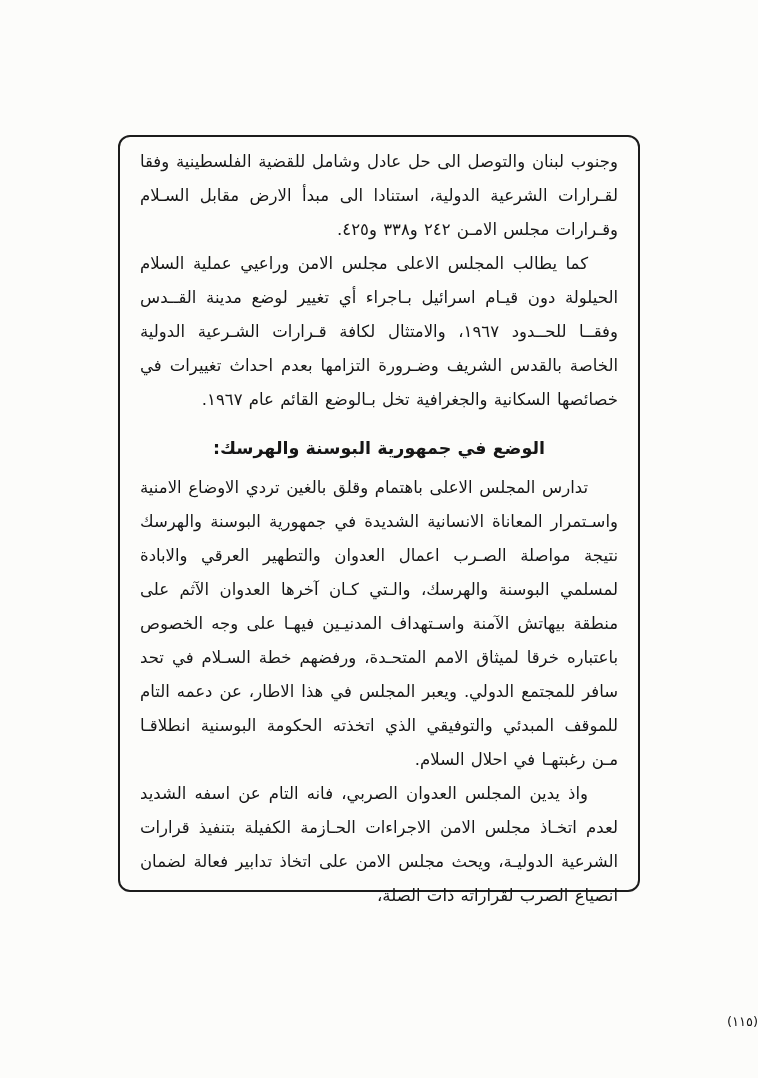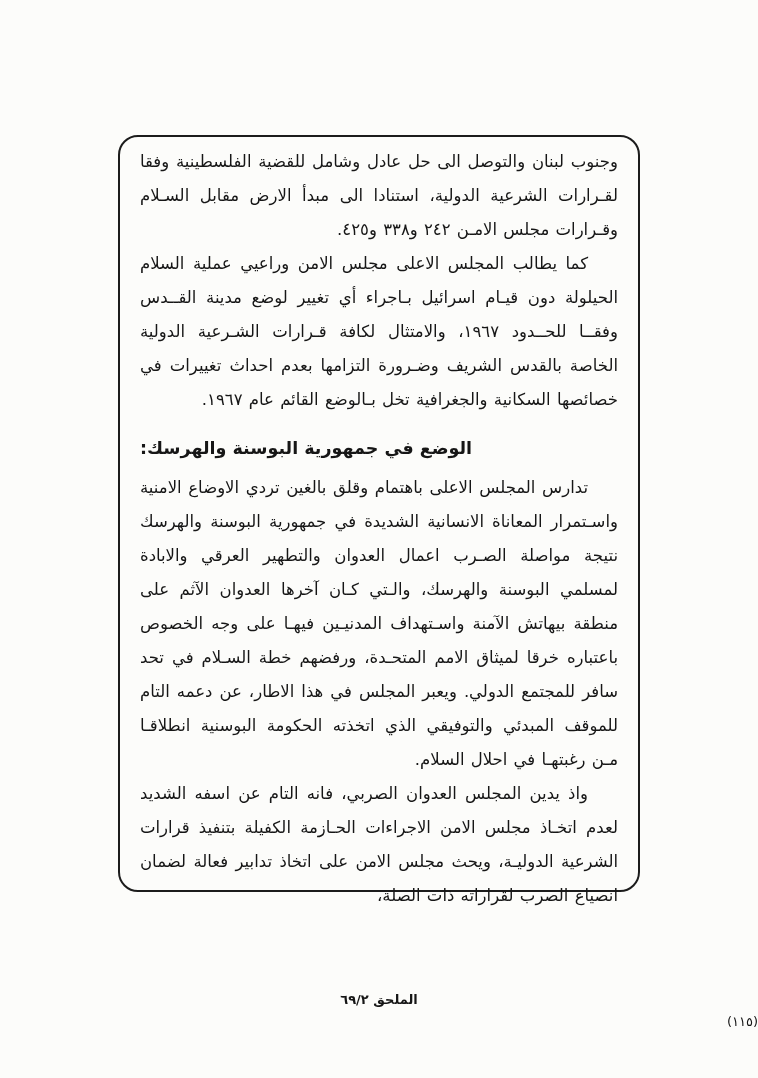--- a/index.html
+++ b/index.html
@@ -18,42 +18,42 @@
     color: #161616;
   }
   .frame {
     position: absolute;
     top: 135px;
     left: 118px;
     width: 522px;
     height: 757px;
     box-sizing: border-box;
     border: 2px solid #1c1c1c;
-    border-radius: 20px;
+    border-radius: 12px;
     padding: 8px 20px 8px 20px;
     direction: rtl;
     background: #fcfcfa;
   }
   .para {
     margin: 0;
     direction: rtl;
     text-align: justify;
     font-size: 16.5px;
     line-height: 34px;
     letter-spacing: 0;
     word-spacing: 1px;
     text-indent: 30px;
   }
   .para.no-indent {
     text-indent: 0;
   }
   .section-heading {
     margin: 14px 0 6px 0;
     direction: rtl;
-    text-align: left;
+    text-align: center;
     font-size: 17.5px;
     font-weight: bold;
     line-height: 34px;
   }
   .footer-annex {
     position: absolute;
     top: 991px;
     left: 0;
     width: 100%;
     text-align: center;
@@ -81,17 +81,16 @@
   <div class="frame">
     <p class="para no-indent">وجنوب لبنان والتوصل الى حل عادل وشامل للقضية الفلسطينية وفقا لقـرارات الشرعية الدولية، استنادا الى مبدأ الارض مقابل السـلام وقـرارات مجلس الامـن ٢٤٢ و٣٣٨ و٤٢٥.</p>
     <p class="para">كما يطالب المجلس الاعلى مجلس الامن وراعيي عملية السلام الحيلولة دون قيـام اسرائيل بـاجراء أي تغيير لوضع مدينة القــدس وفقــا للحــدود ١٩٦٧، والامتثال لكافة قـرارات الشـرعية الدولية الخاصة بالقدس الشريف وضـرورة التزامها بعدم احداث تغييرات في خصائصها السكانية والجغرافية تخل بـالوضع القائم عام ١٩٦٧.</p>
 
     <h2 class="section-heading">الوضع في جمهورية البوسنة والهرسك:</h2>
 
     <p class="para">تدارس المجلس الاعلى باهتمام وقلق بالغين تردي الاوضاع الامنية واسـتمرار المعاناة الانسانية الشديدة في جمهورية البوسنة والهرسك نتيجة مواصلة الصـرب اعمال العدوان والتطهير العرقي والابادة لمسلمي البوسنة والهرسك، والـتي كـان آخرها العدوان الآثم على منطقة بيهاتش الآمنة واسـتهداف المدنيـين فيهـا على وجه الخصوص باعتباره خرقا لميثاق الامم المتحـدة، ورفضهم خطة السـلام في تحد سافر للمجتمع الدولي. ويعبر المجلس في هذا الاطار، عن دعمه التام للموقف المبدئي والتوفيقي الذي اتخذته الحكومة البوسنية انطلاقـا مـن رغبتهـا في احلال السلام.</p>
     <p class="para">واذ يدين المجلس العدوان الصربي، فانه التام عن اسفه الشديد لعدم اتخـاذ مجلس الامن الاجراءات الحـازمة الكفيلة بتنفيذ قرارات الشرعية الدوليـة، ويحث مجلس الامن على اتخاذ تدابير فعالة لضمان انصياع الصرب لقراراته ذات الصلة،</p>
   </div>
 
-  <div class="footer-annex">الملحق ٦٩/٢</div>
 
   <div class="footer-page">(١١٥)</div>
 
 </div>
 
 </body></html>

